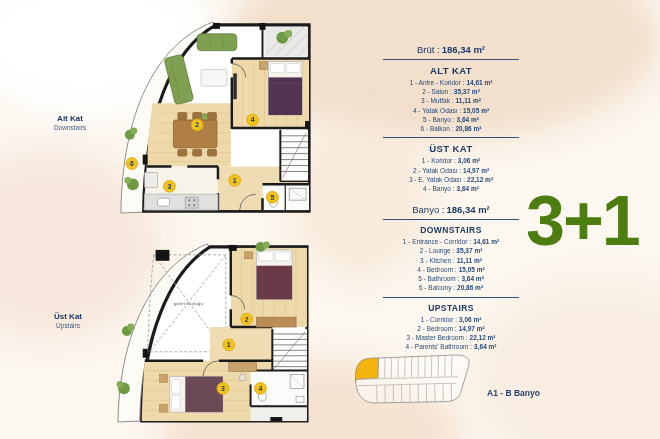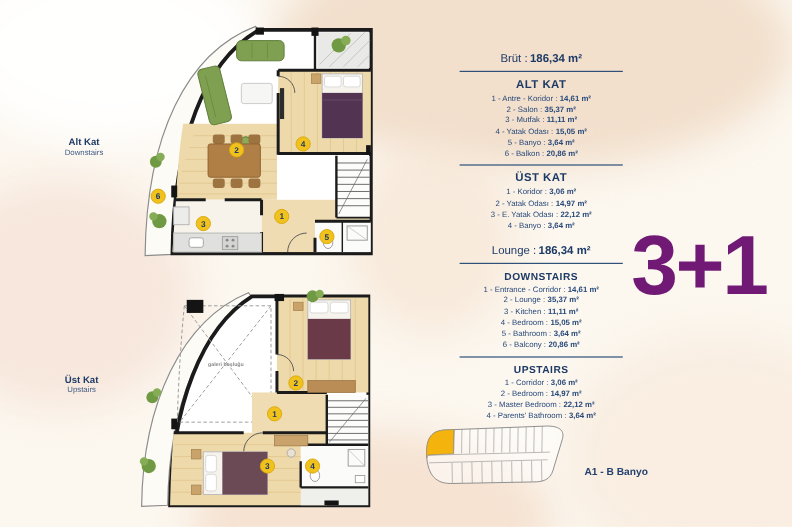--- a/index.html
+++ b/index.html
@@ -31,21 +31,21 @@
   .brut{font-size:9.5px;color:#1d3a66;white-space:nowrap;}
   .brut b{margin-left:2px;margin-top:11px;}
   .hr{width:100%;border-top:1.4px solid #2e5079;margin:4px 0 3px;}
   .sec{font-weight:bold;font-size:9.5px;color:#1d3a66;letter-spacing:.4px;margin:2px 0 2px;}
   .sec.en{font-size:8.5px;}
   .it{font-size:6.5px;color:#27497a;line-height:1.42;white-space:nowrap;}
   .it b{margin-left:2px;}
   .gap{height:11px;}
 
   .unit-type{position:absolute;left:526px;top:186px;font-size:70px;font-weight:bold;
-    color:#701a75;letter-spacing:-2px;line-height:1;}
+    color:#4d7c0f;letter-spacing:-2px;line-height:1;}
   .block-label{position:absolute;left:487px;top:388px;font-size:8.5px;font-weight:600;color:#23406e;}
   .block-svg{position:absolute;left:346px;top:350px;}
 </style>
 </head>
 <body>
 
 <div class="blob b6"></div>
 <div class="blob b1"></div>
 <div class="blob b2"></div>
 <div class="blob b3"></div>
@@ -330,21 +330,21 @@
   <div class="it"><span>4 - Yatak Odası :</span><b>15,05 m²</b></div>
   <div class="it"><span>5 - Banyo :</span><b>3,64 m²</b></div>
   <div class="it"><span>6 - Balkon :</span><b>20,86 m²</b></div>
   <div class="hr"></div>
   <div class="sec">ÜST KAT</div>
   <div class="it"><span>1 - Koridor :</span><b>3,06 m²</b></div>
   <div class="it"><span>2 - Yatak Odası :</span><b>14,97 m²</b></div>
   <div class="it"><span>3 - E. Yatak Odası :</span><b>22,12 m²</b></div>
   <div class="it"><span>4 - Banyo :</span><b>3,64 m²</b></div>
   <div class="gap"></div>
-  <div class="brut"><span>Lounge :</span><b>186,34 m²</b></div>
+  <div class="brut"><span>Banyo :</span><b>186,34 m²</b></div>
   <div class="hr"></div>
   <div class="sec en">DOWNSTAIRS</div>
   <div class="it"><span>1 - Entrance - Corridor :</span><b>14,61 m²</b></div>
   <div class="it"><span>2 - Lounge :</span><b>35,37 m²</b></div>
   <div class="it"><span>3 - Kitchen :</span><b>11,11 m²</b></div>
   <div class="it"><span>4 - Bedroom :</span><b>15,05 m²</b></div>
   <div class="it"><span>5 - Bathroom :</span><b>3,64 m²</b></div>
   <div class="it"><span>6 - Balcony :</span><b>20,86 m²</b></div>
   <div class="hr"></div>
   <div class="sec en">UPSTAIRS</div>

